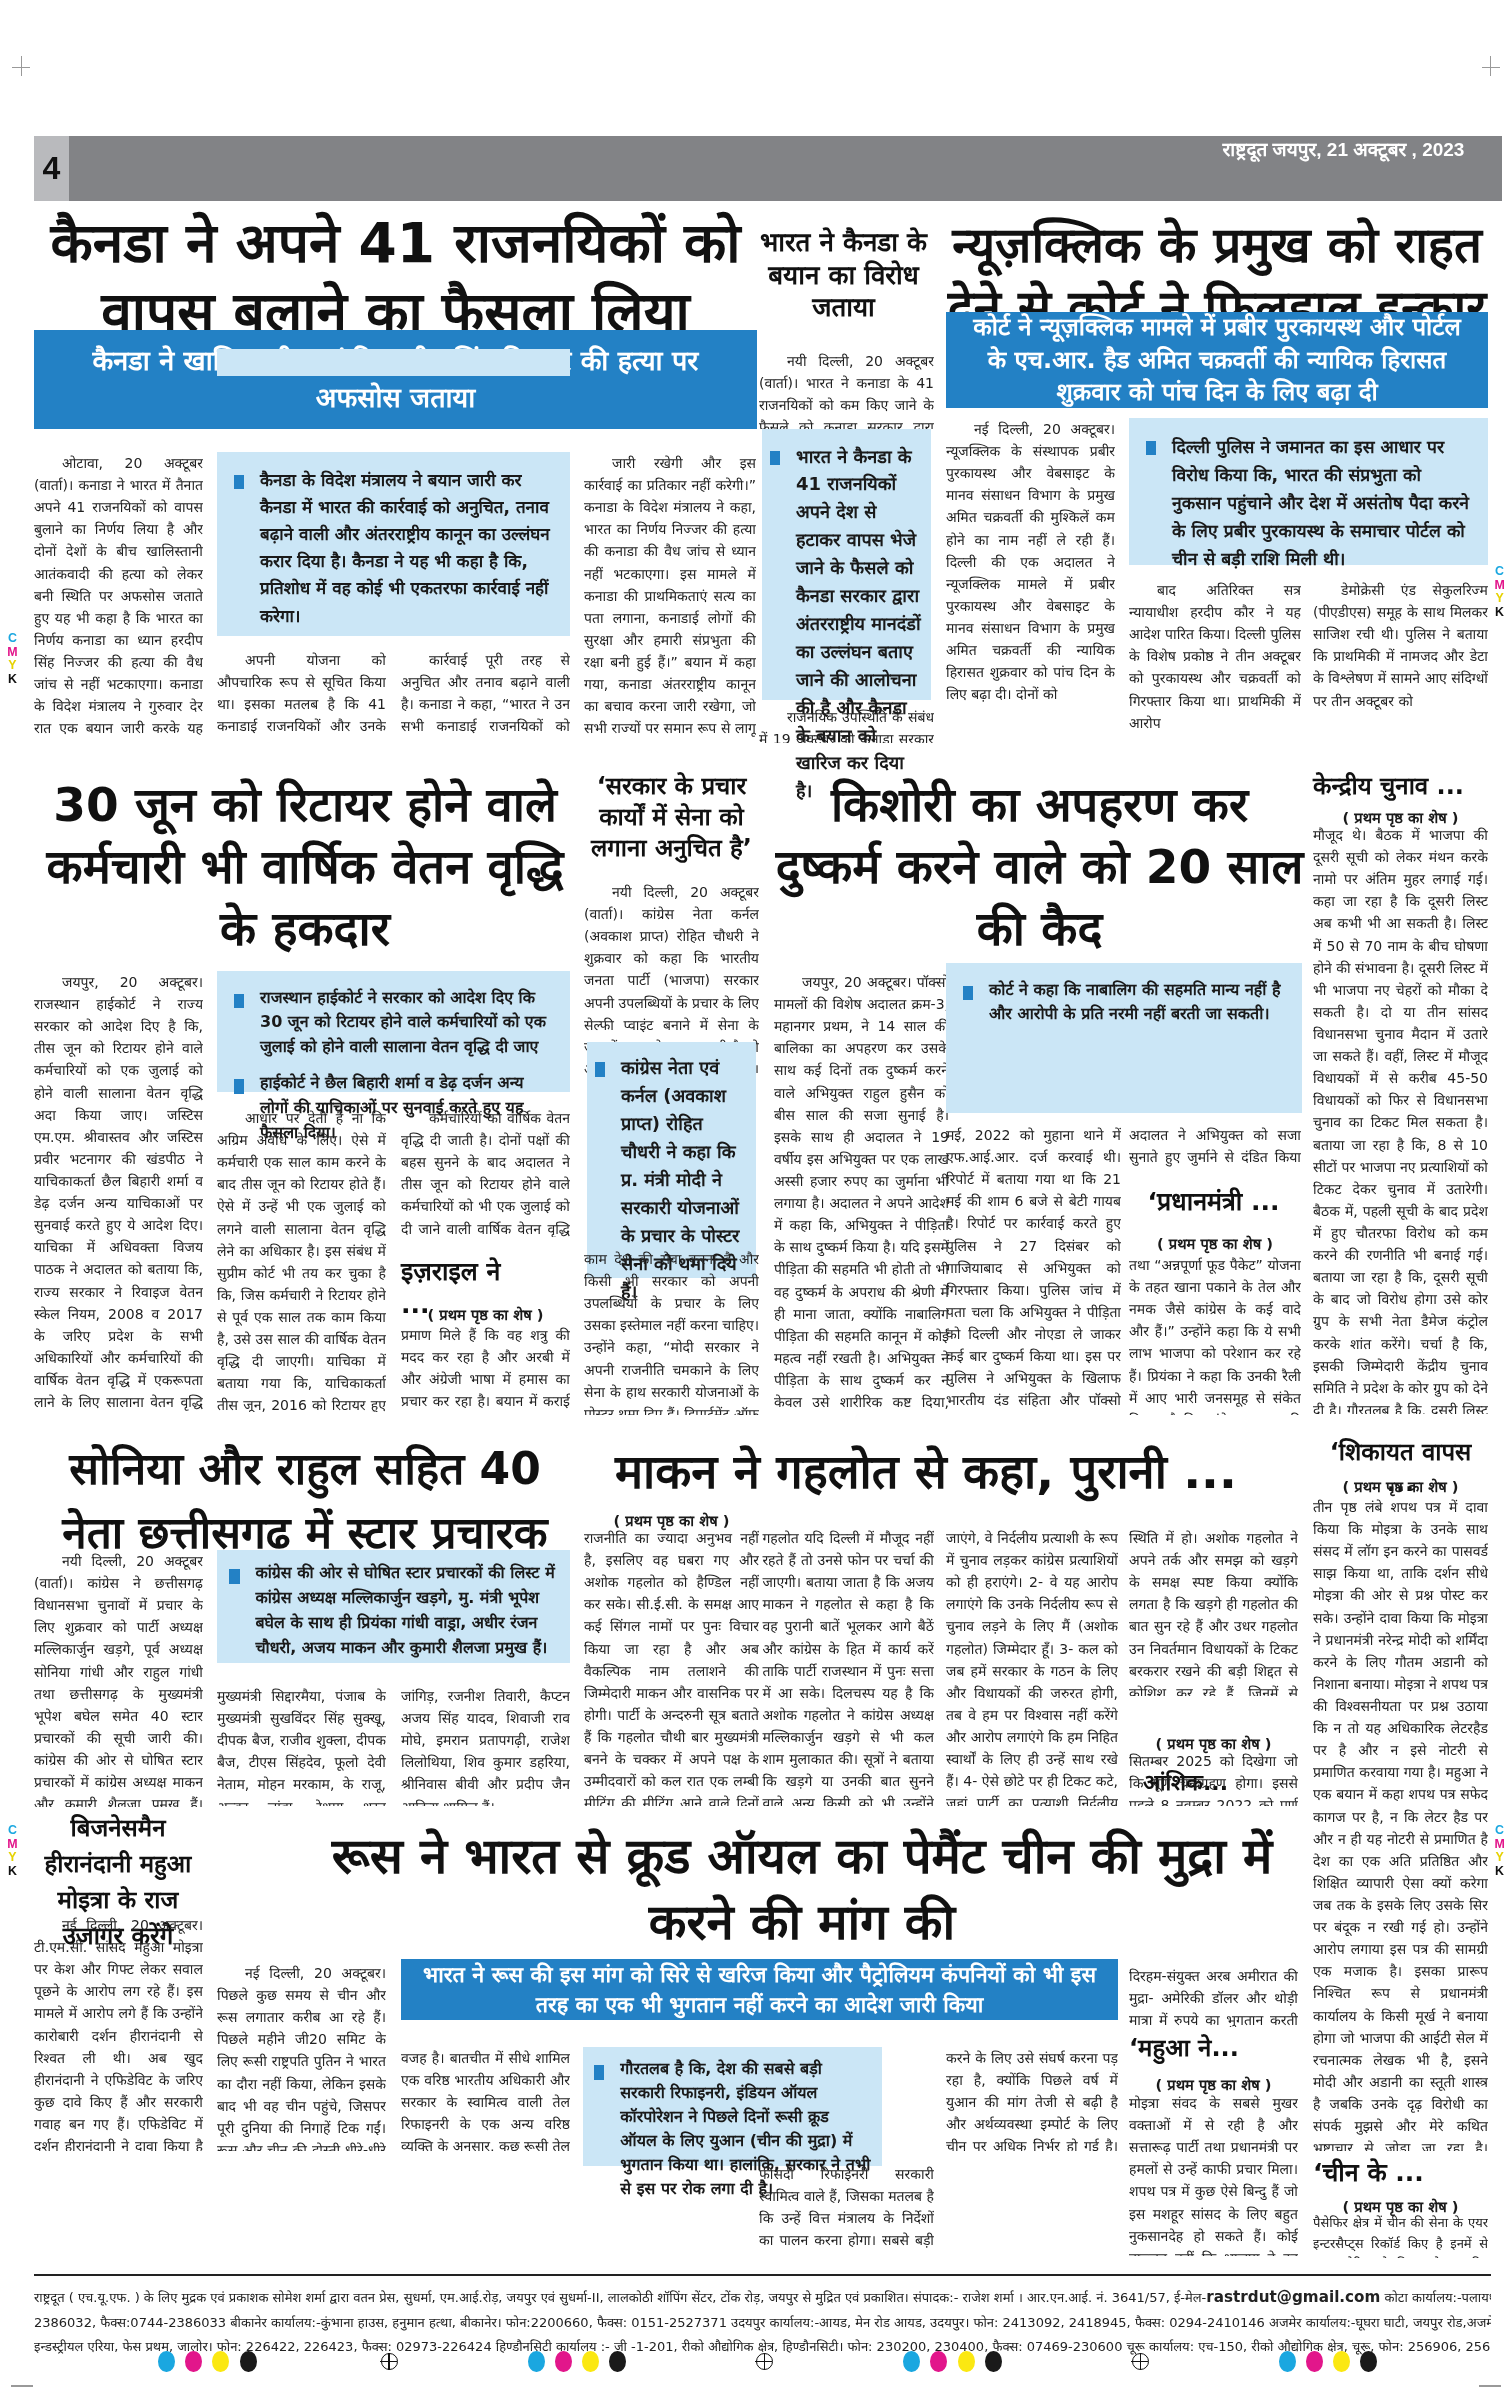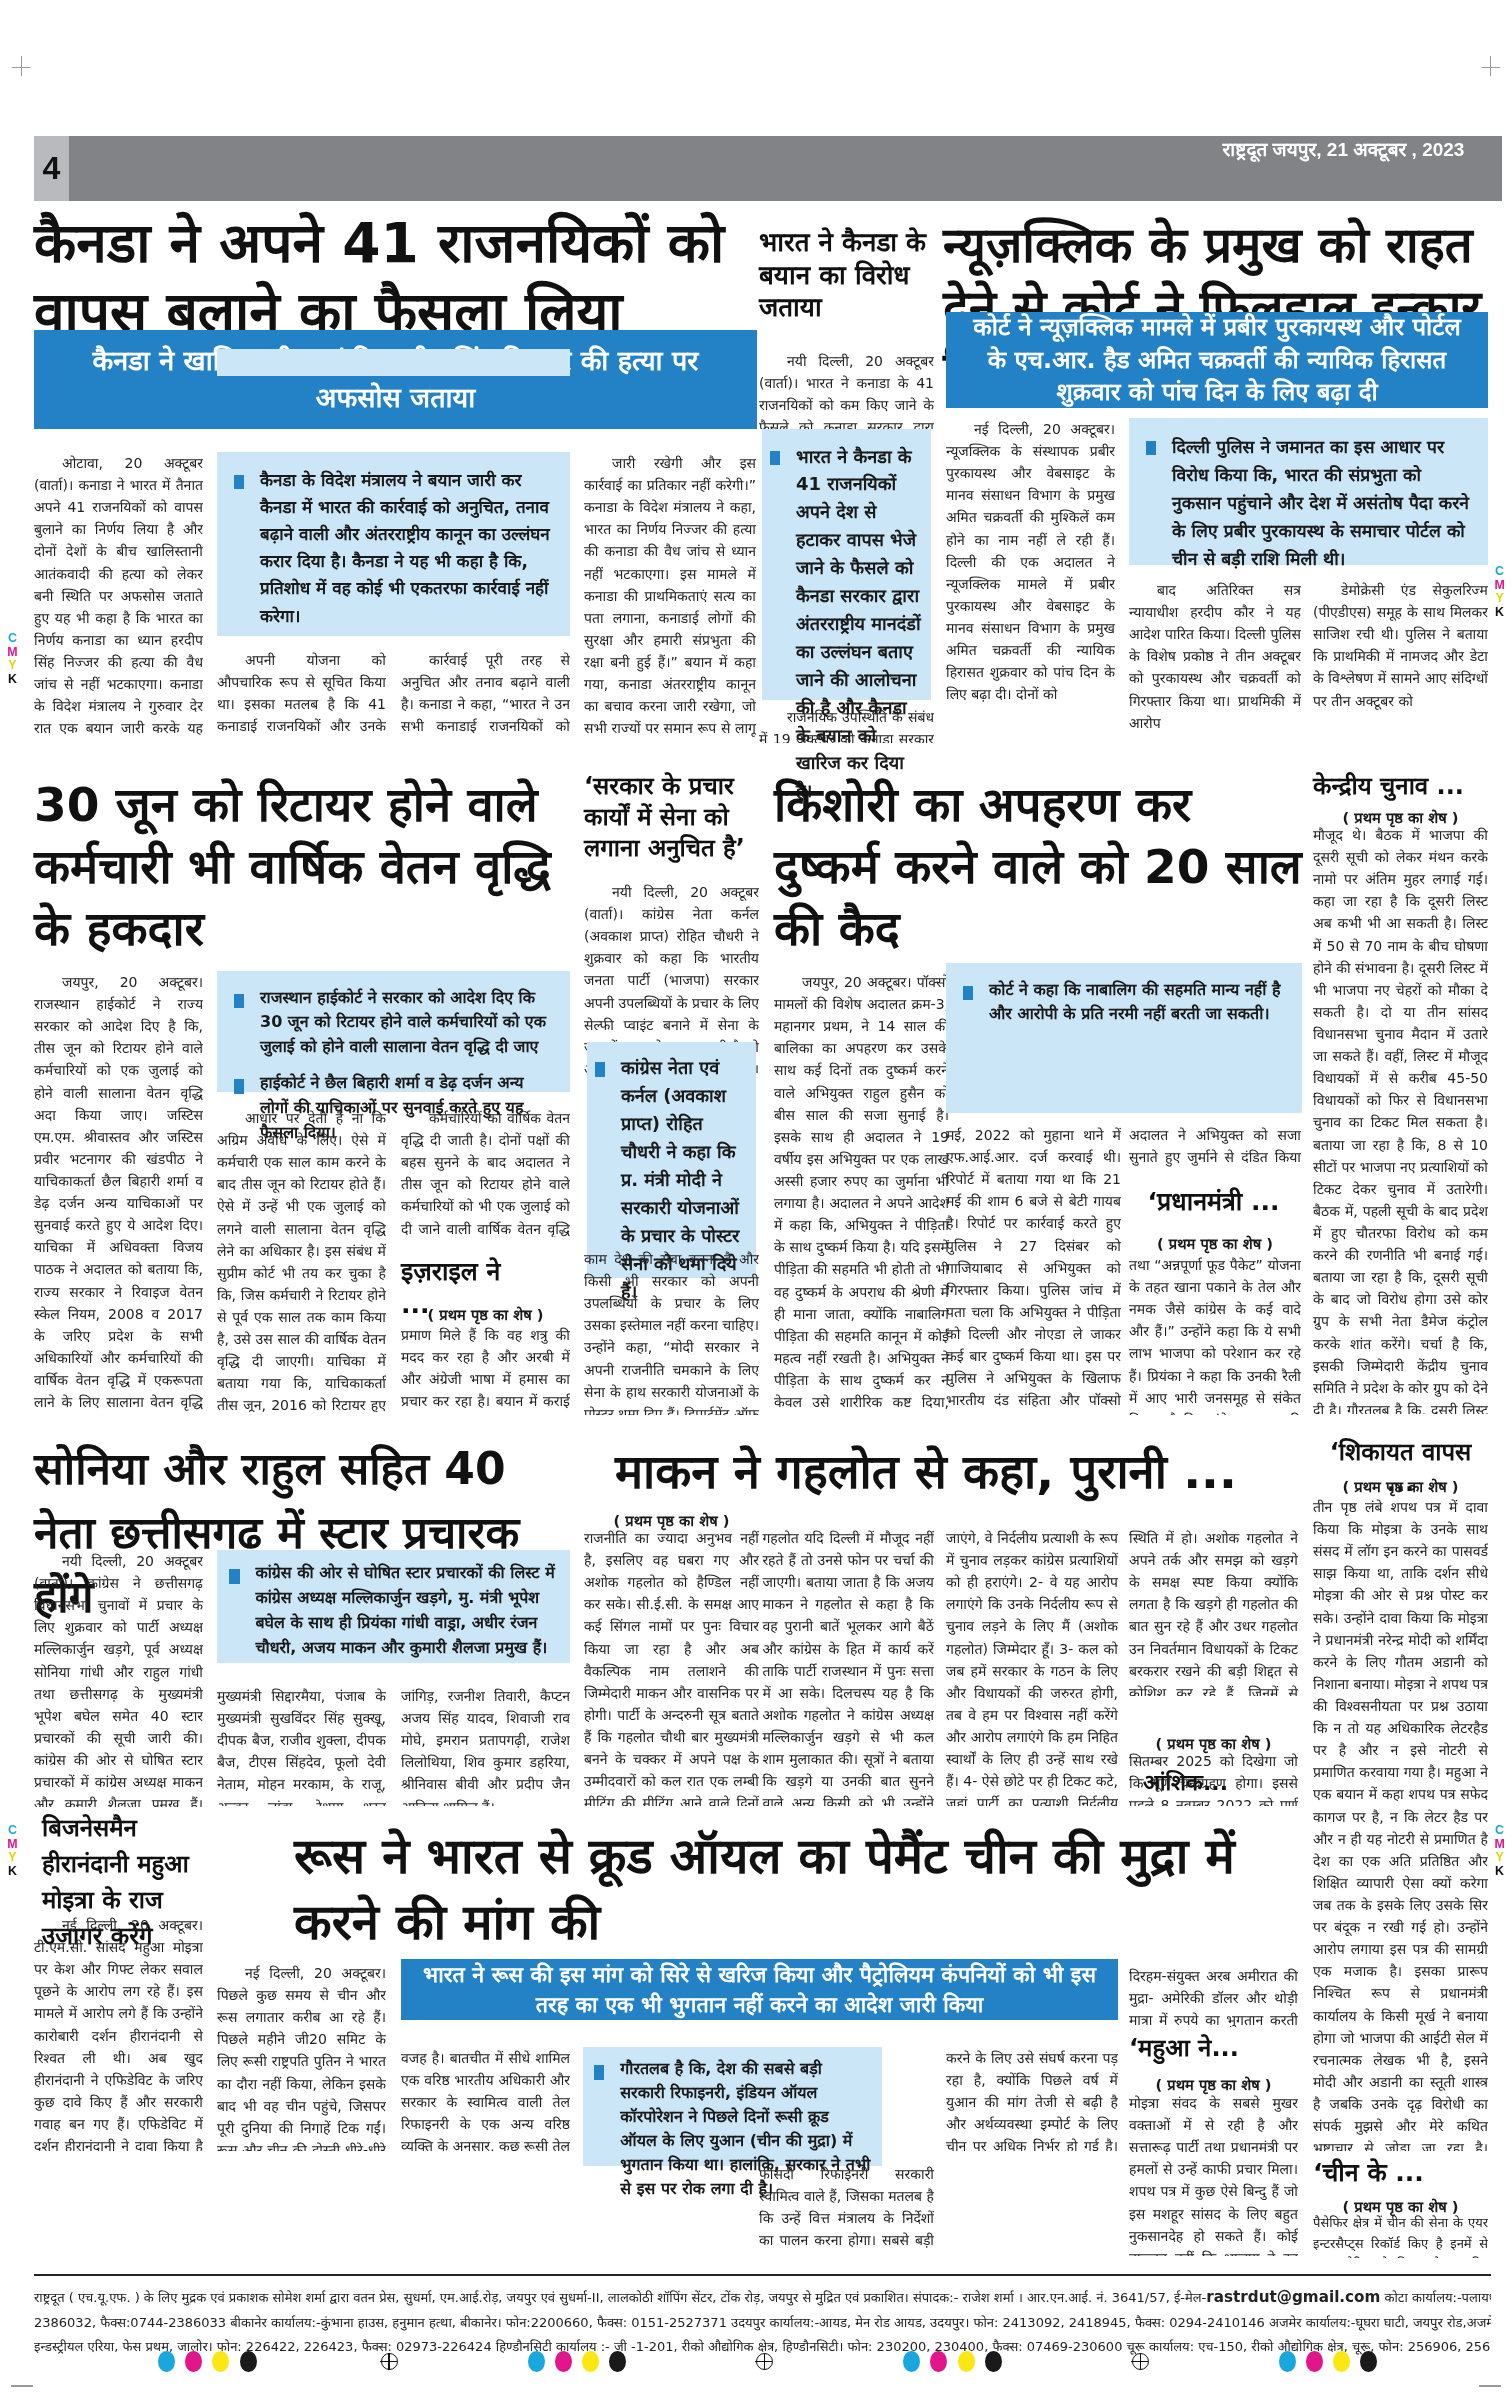--- a/index.html
+++ b/index.html
@@ -2,21 +2,21 @@
 <html style="font-size:9px"><head>
 <meta charset="utf-8">
 <style>
 *{box-sizing:border-box;margin:0;padding:0}
 html,body{width:1512px;height:2401px;background:#fff;overflow:hidden}
 body{position:relative;font-family:"DejaVu Sans","Liberation Sans",sans-serif;color:#1a1a1a}
 .abs{position:absolute}
 .topbar{left:34px;top:136px;width:1468px;height:65px;background:#828386}
 .pagenum{left:34px;top:136px;width:35px;height:65px;background:#b9babd;font:bold 32px "Liberation Sans",sans-serif;color:#111;text-align:center;line-height:65px}
 .dateline{right:34px;top:136px;height:65px;line-height:65px;color:#fff;font:bold 19px "Liberation Sans",sans-serif;padding-right:13.6px}
-.hl{font-family:"DejaVu Sans",sans-serif;font-weight:bold;color:#111;text-align:left;line-height:1.25}
+.hl{font-family:"DejaVu Sans",sans-serif;font-weight:bold;color:#111;text-align:center;line-height:1.25}
 .hl-xl{font-size:55px}
 .hl-m{font-size:29px}
 .band{background:#2381c5;color:#fff;text-align:center;font-weight:bold;font-family:"DejaVu Sans",sans-serif;display:flex;align-items:center;justify-content:center;padding:0 17px;line-height:1.35}
 .hbox{background:#cbe6f6;padding:14.7px 13.6px 12.4px 17px}
 .hbox p{font-weight:bold;font-size:17px;line-height:1.6;position:relative;padding-left:26px;margin-bottom:11.3px}
 .hbox p::before{content:"";position:absolute;left:0;top:8px;width:10.2px;height:14.7px;background:#2381c5}
 .col{font-size:14px;line-height:1.58;text-align:justify;color:#222}
 .col p{text-indent:2em}
 .kicker{font-weight:bold;font-size:28px;text-align:center;color:#111;line-height:1.3}
 .cont{font-weight:bold;font-size:14.7px;text-align:center;margin:4.5px 0}

